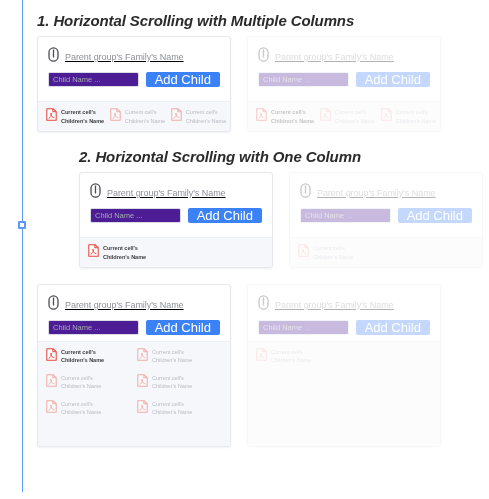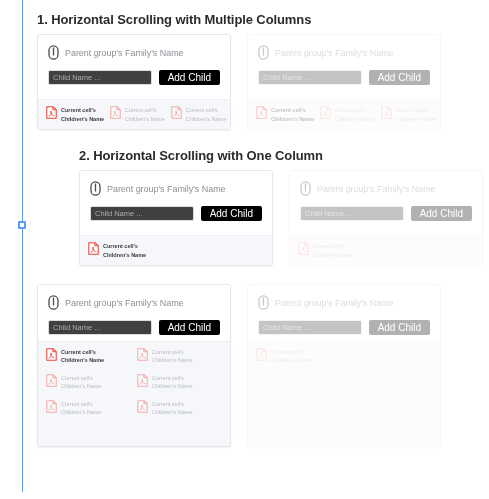--- a/index.html
+++ b/index.html
@@ -44,26 +44,27 @@
     width: 489px;
     height: 499px;
   }
 
   .section {
     position: absolute;
     left: 37px;
     width: 420px;
   }
   .section-title {
-    font-size: 13px;
+    font-size: 15px;
     font-weight: bold;
     color: #2b2b2b;
     letter-spacing: -0.1px;
     margin: 0 0 7px 0;
     white-space: nowrap;
+    font-style: italic;
   }
 
   .cards-row {
     display: flex;
     gap: 16px;
     align-items: flex-start;
   }
 
   
   .card {
@@ -80,23 +81,24 @@
   }
   .card.ghost { opacity: 0.30; }
 
   .card-body {
     padding: 10px 10px 0 10px;
     flex: 1 1 auto;
   }
 
   .card-header {
     display: flex;
-    align-items: center;
+    align-items: flex-end;
     gap: 6px;
     margin-bottom: 10px;
+    text-decoration: underline;
   }
   .clip-icon {
     flex: 0 0 auto;
     width: 11px;
     height: 15px;
     display: block;
   }
   .card-title {
     font-size: 9px;
     color: #8d9096;
@@ -108,41 +110,41 @@
     display: flex;
     align-items: center;
     gap: 7px;
   }
   .name-input {
     flex: 1 1 auto;
     height: 15px;
     box-sizing: border-box;
     border: 1px solid #d9dce2;
     border-radius: 2px;
-    background: #404040;
+    background: #4c1d95;
     font-family: "Liberation Sans", "DejaVu Sans", sans-serif;
     font-size: 7.5px;
     color: #9a9da3;
     padding: 0 4px;
     line-height: 13px;
     outline: none;
     min-width: 0;
   }
   .name-input::placeholder { color: #a9acb3; }
 
   .add-btn {
     flex: 0 0 auto;
     height: 15px;
     padding: 0 9px;
     border: 0;
     border-radius: 2px;
-    background: #000000;
+    background: #3b82f6;
     color: #ffffff;
     font-family: "Liberation Sans", "DejaVu Sans", sans-serif;
-    font-size: 10px;
+    font-size: 13px;
     line-height: 15px;
     cursor: pointer;
     white-space: nowrap;
   }
 
   
   .card-footer {
     background: #f6f7fa;
     border-top: 1px solid #edeff3;
     padding: 6px 8px;

